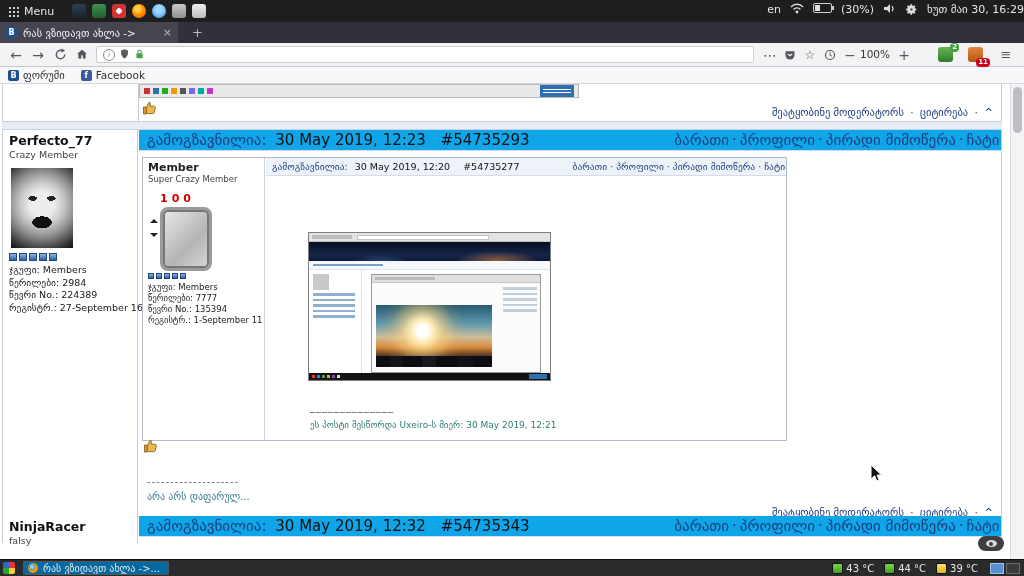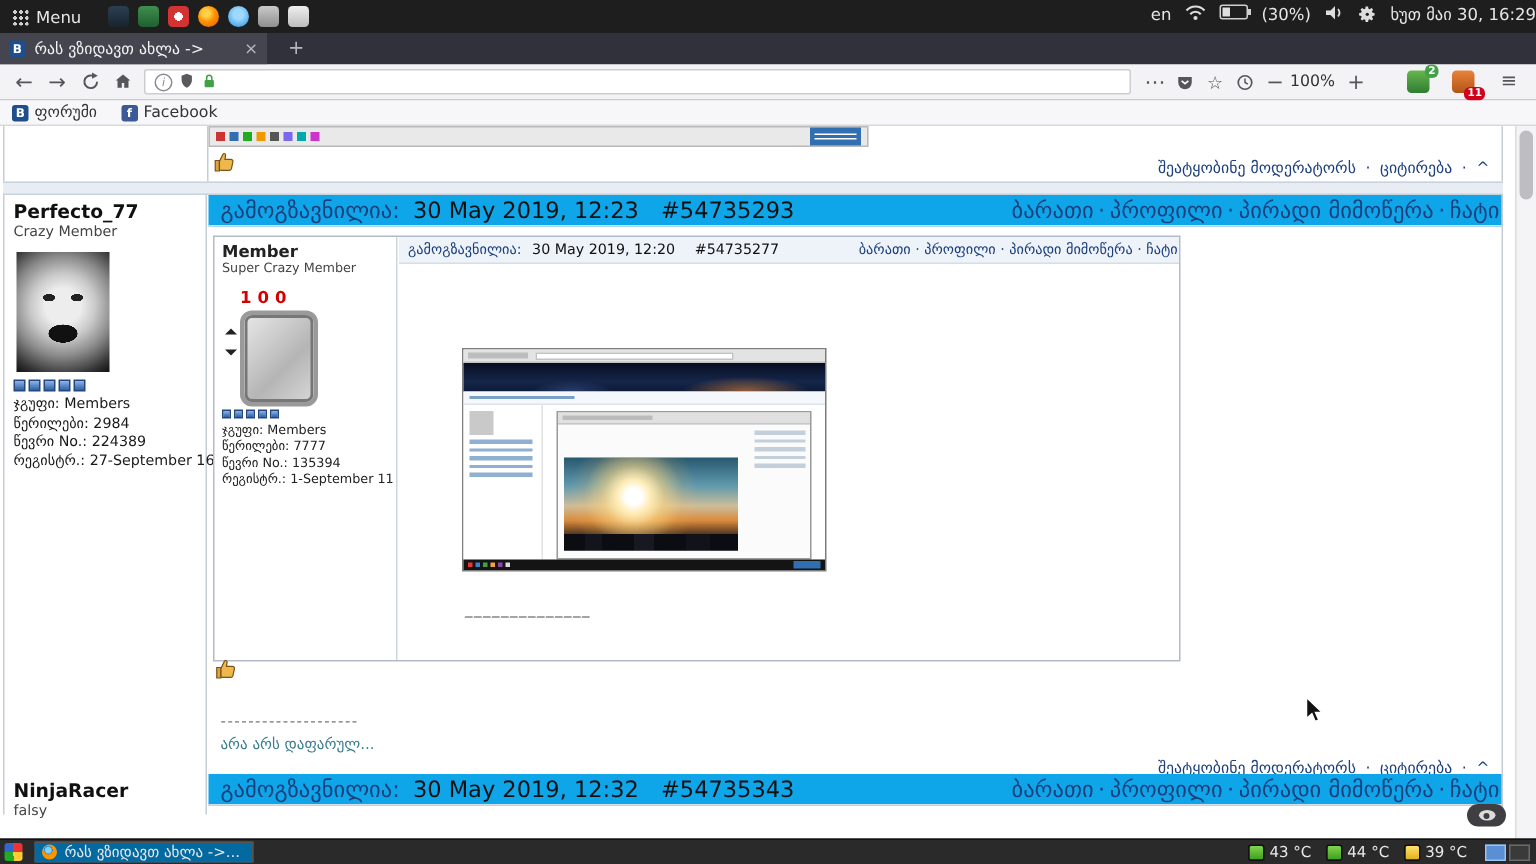--- a/index.html
+++ b/index.html
@@ -394,20 +394,21 @@
                   <i class="st2"></i>
                   <i class="st3"></i>
                   <i class="st4"></i>
                   <i class="st5"></i>
                   <i class="st6"></i>
                 <span class="sclock"></span>
               </div>
             </div>
 
             <div class="q-under">______________</div>
+            <div class="q-edit">ეს პოსტი შესწორდა Uxeiro-ს მიერ: 30 May 2019, 12:21</div>
           </div>
         </div>
 
         <span class="thumb" style="left:4px;top:308px"><svg viewBox="0 0 16 16" width="16" height="16">
               <path d="M1.5 7h2.8v7H1.5z" fill="#e0a33e" stroke="#7a5214" stroke-width=".8"></path>
               <path d="M4.3 13.2V7.6l2.4-4.9c.2-.5 1.5-.6 1.7.5l-.4 3h3.9c.9 0 1.6.8 1.4 1.6l-1 4.6c-.2.7-.8 1.2-1.5 1.2H5.6z" fill="#edb94f" stroke="#7a5214" stroke-width=".8"></path>
             </svg></span>
         <div class="dashes">--------------------</div>
         <div class="sig">არა არს დაფარულ...</div>
         <div class="modline" style="right:8px;top:376px">

